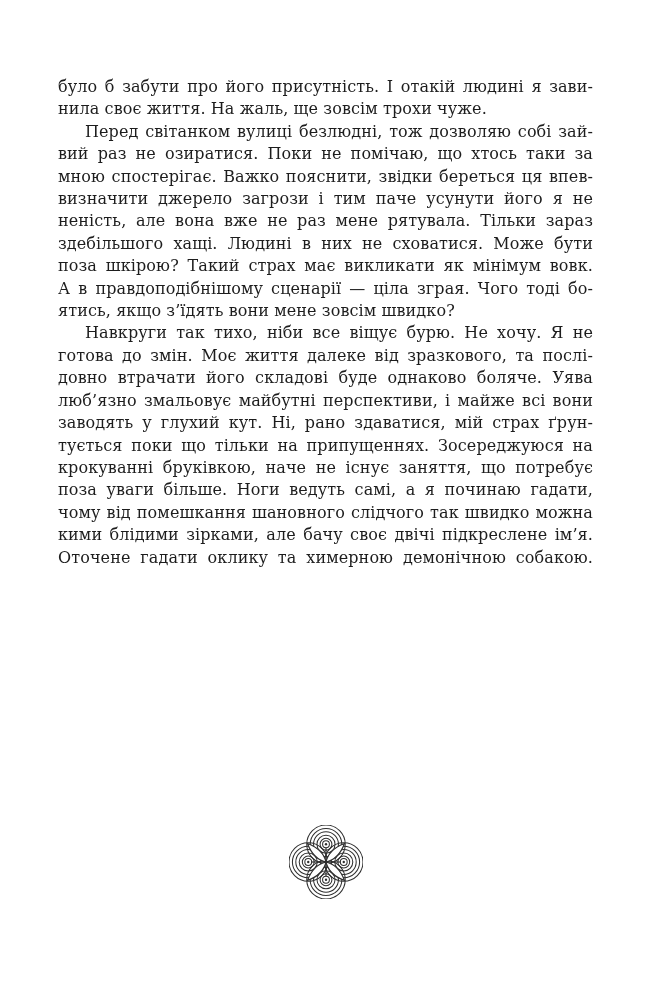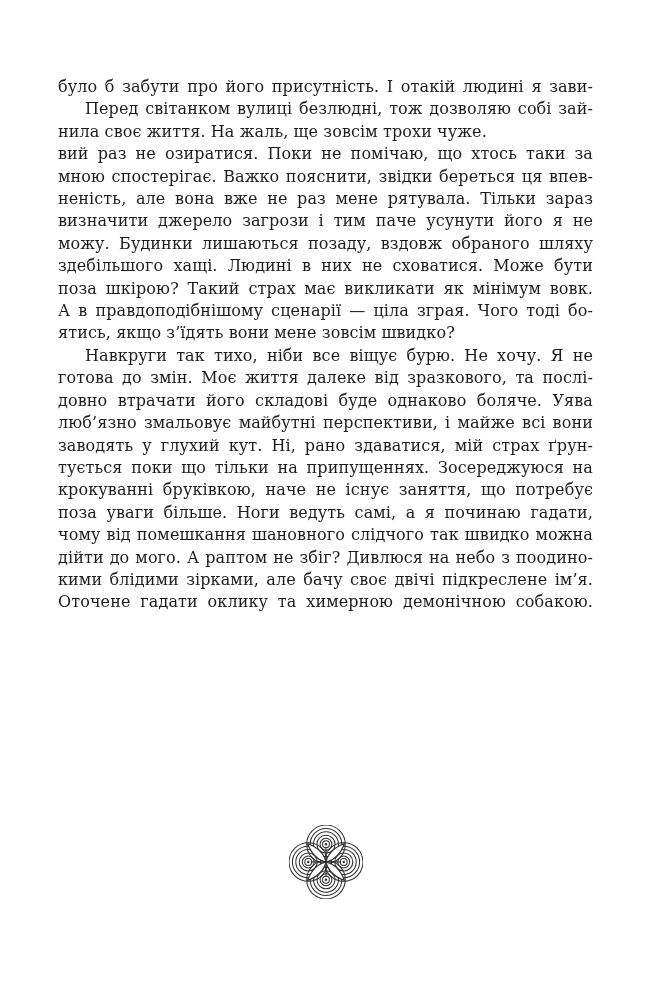--- a/index.html
+++ b/index.html
@@ -37,43 +37,41 @@
   .ornament svg { display: block; width: 100%; height: 100%; }
 </style>
 </head>
 <body>
 
 <div class="page">
 
   <div class="text-block">
 
     <div class="line">було б забути про його присутність. І отакій людині я зави-</div>
+    <div class="line short">нила своє життя. На жаль, ще зовсім трохи чуже.</div>
+
     <div class="line indent">Перед світанком вулиці безлюдні, тож дозволяю собі зай-</div>
-
-    <div class="line short">нила своє життя. На жаль, ще зовсім трохи чуже.</div>
     <div class="line">вий раз не озиратися. Поки не помічаю, що хтось таки за</div>
     <div class="line">мною спостерігає. Важко пояснити, звідки береться ця впев-</div>
+    <div class="line">визначити джерело загрози і тим паче усунути його я не</div>
     <div class="line">неність, але вона вже не раз мене рятувала. Тільки зараз</div>
-    <div class="line">визначити джерело загрози і тим паче усунути його я не</div>
-    <div class="line">можу. Будинки лишаються позаду, вздовж обраного шляху</div>
     <div class="line">здебільшого хащі. Людині в них не сховатися. Може бути</div>
     <div class="line">поза шкірою? Такий страх має викликати як мінімум вовк.</div>
     <div class="line">А в правдоподібнішому сценарії — ціла зграя. Чого тоді бо-</div>
     <div class="line short">ятись, якщо з’їдять вони мене зовсім швидко?</div>
 
     <div class="line indent">Навкруги так тихо, ніби все віщує бурю. Не хочу. Я не</div>
     <div class="line">готова до змін. Моє життя далеке від зразкового, та послі-</div>
     <div class="line">довно втрачати його складові буде однаково боляче. Уява</div>
     <div class="line">люб’язно змальовує майбутні перспективи, і майже всі вони</div>
     <div class="line">заводять у глухий кут. Ні, рано здаватися, мій страх ґрун-</div>
     <div class="line">тується поки що тільки на припущеннях. Зосереджуюся на</div>
     <div class="line">крокуванні бруківкою, наче не існує заняття, що потребує</div>
     <div class="line">поза уваги більше. Ноги ведуть самі, а я починаю гадати,</div>
     <div class="line">чому від помешкання шановного слідчого так швидко можна</div>
-    <div class="line">дійти до мого. А раптом не збіг? Дивлюся на небо з поодино-</div>
     <div class="line">кими блідими зірками, але бачу своє двічі підкреслене ім’я.</div>
     <div class="line">Оточене гадати оклику та химерною демонічною собакою.</div>
   </div>
 
   <div class="ornament">
     <svg viewBox="0 0 100 100" fill="none" stroke="#2f2f2f" stroke-width="1.4">
 
       <g>
         <circle cx="50" cy="26" r="26"></circle>
           <circle cx="50" cy="26" r="21.4"></circle>

